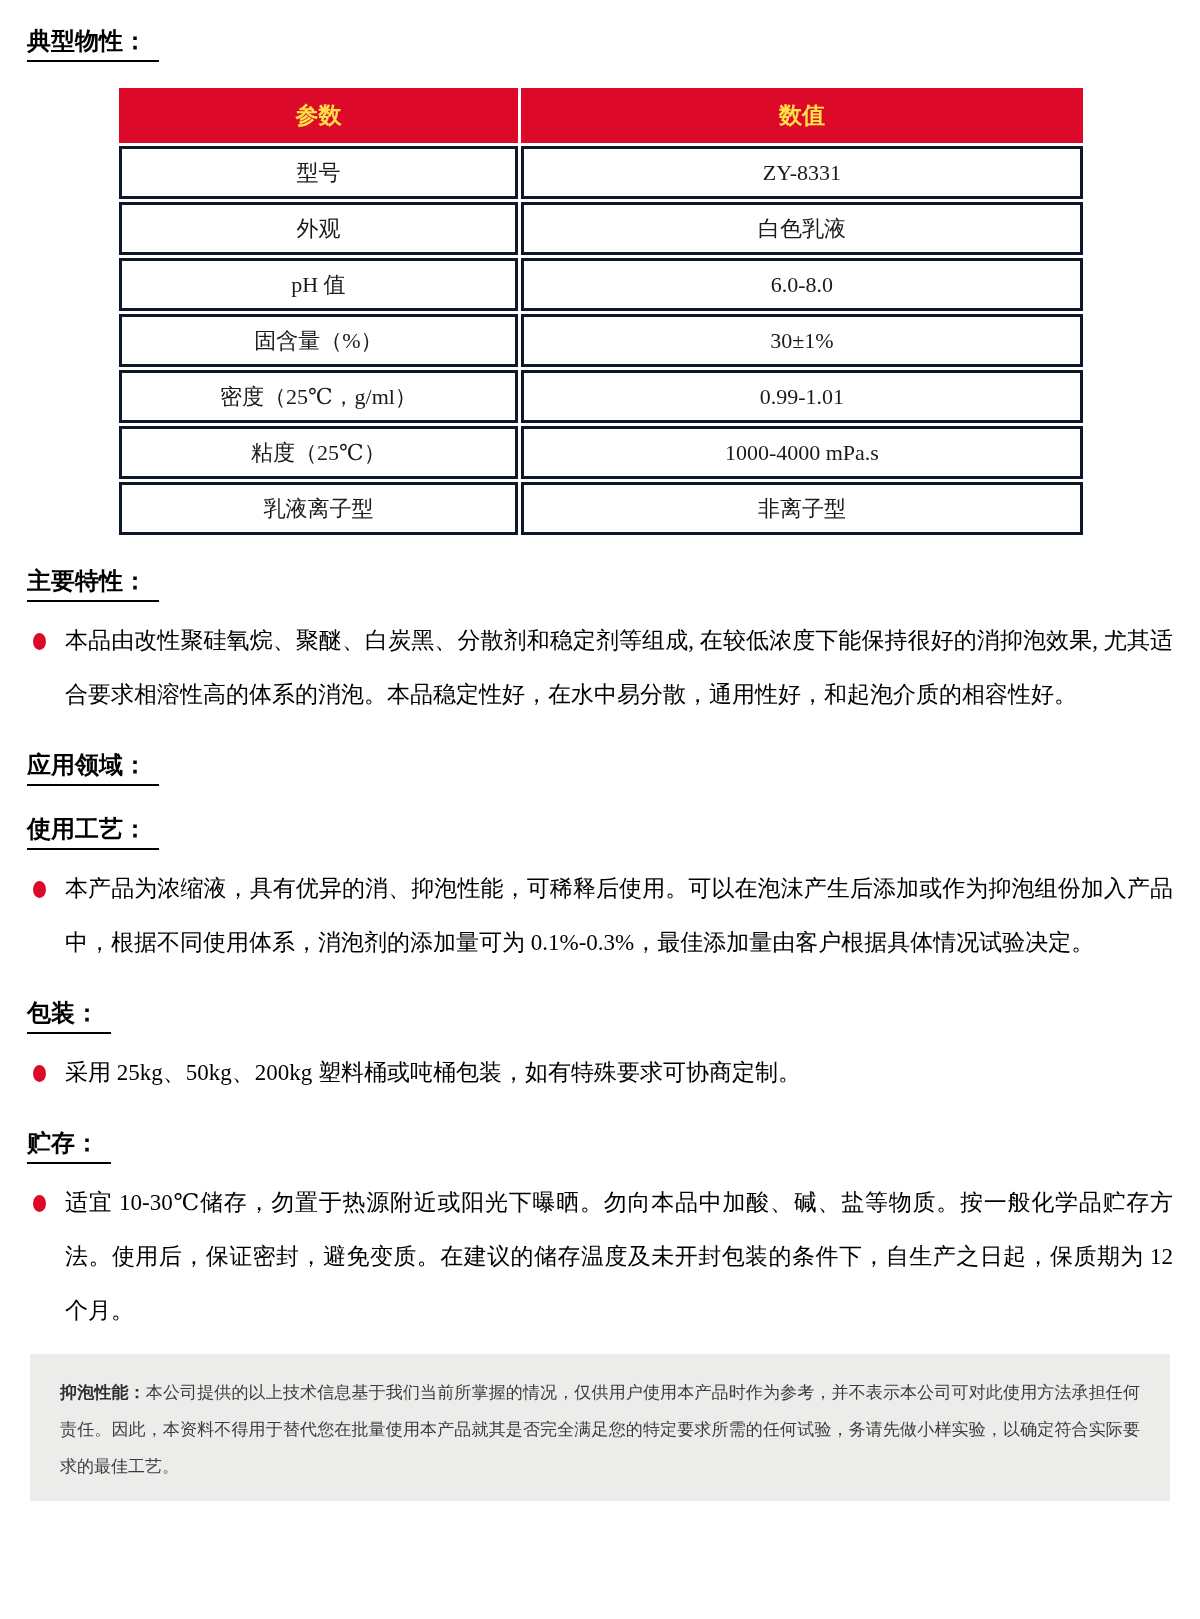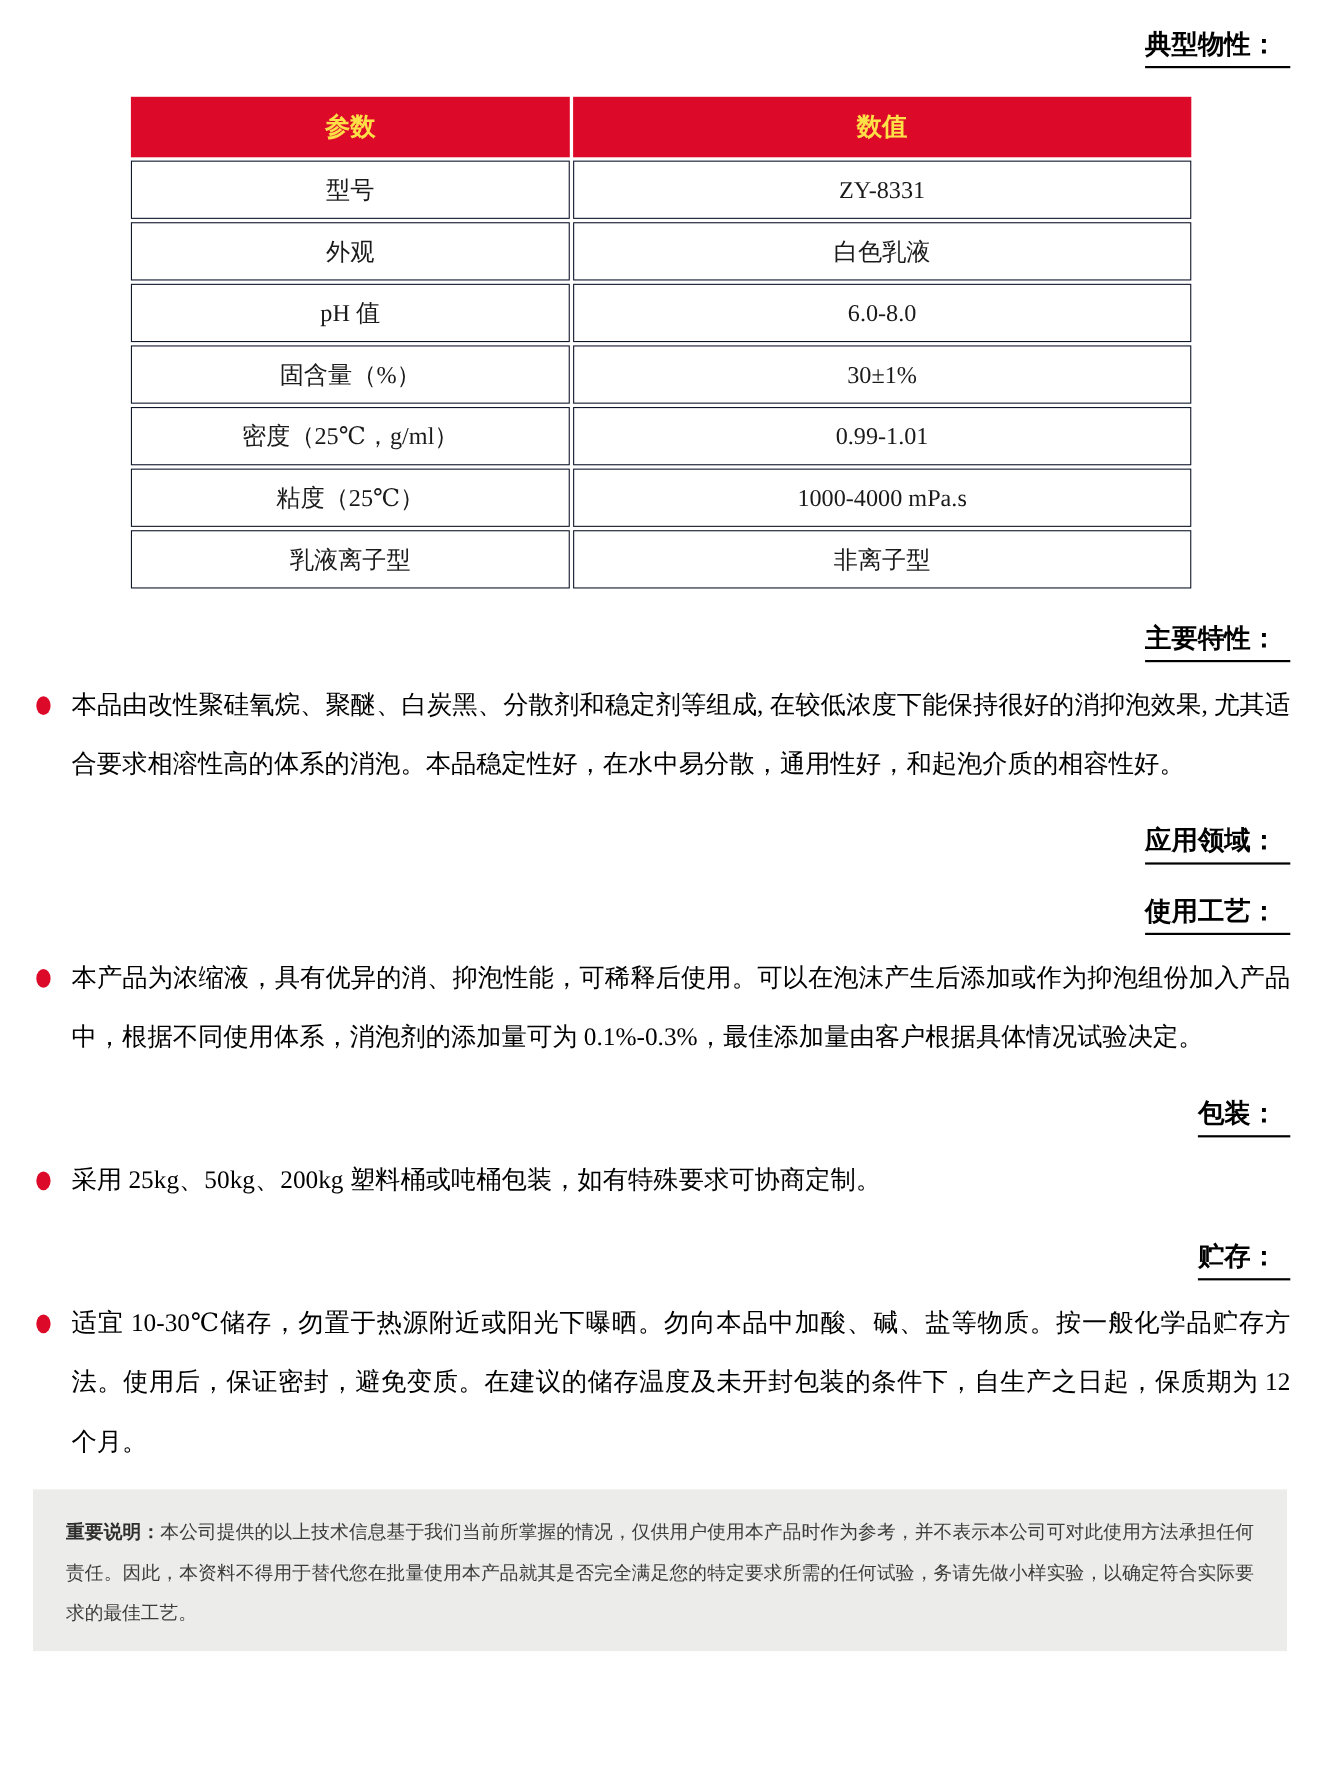--- a/index.html
+++ b/index.html
@@ -24,21 +24,21 @@
     display: inline-block;
   }
   .title-text {
     font-size: 30px;
     font-weight: bold;
     margin-left: 26px;
     letter-spacing: 1px;
   }
 
   
-  .sec-heading { margin-top: 28px; line-height: 1.25; text-align: right; }
+  .sec-heading { margin-top: 28px; line-height: 1.25; }
   .sec-heading.first { margin-top: 0; }
   .sec-heading span {
     font-size: 24px;
     font-weight: bold;
     border-bottom: 2px solid #000;
     padding: 0 12px 4px 0;
     display: inline-block;
   }
 
   
@@ -55,21 +55,21 @@
     background: #DC0A28;
     color: #fde047;
     font-size: 23px;
     font-weight: bold;
     height: 55px;
     text-align: center;
     vertical-align: middle;
   }
   table.props td {
     background: #ffffff;
-    border: 1px solid #0f172a;
+    border: 3px solid #0f172a;
     font-size: 22px;
     height: 53px;
     text-align: center;
     vertical-align: middle;
     color: #1a1a1a;
   }
 
   
   .bullet-row {
     display: flex;
@@ -191,16 +191,16 @@
 
   <div class="sec-heading">
     <span>贮存：</span>
   </div>
   <div class="bullet-row">
     <span class="bullet"></span>
     <p>适宜 10-30℃储存，勿置于热源附近或阳光下曝晒。勿向本品中加酸、碱、盐等物质。按一般化学品贮存方法。使用后，保证密封，避免变质。在建议的储存温度及未开封包装的条件下，自生产之日起，保质期为 12 个月。</p>
   </div>
 
   <div class="notice">
-    <p><span class="lbl">重要说明：</span><span>本公司提供的以上技术信息基于我们当前所掌握的情况，仅供用户使用本产品时作为参考，并不表示本公司可对此使用方法承担任何责任。因此，本资料不得用于替代您在批量使用本产品就其是否完全满足您的特定要求所需的任何试验，务请先做小样实验，以确定符合实际要求的最佳工艺。</span></p>
+    <p><span class="lbl">抑泡性能：</span><span>本公司提供的以上技术信息基于我们当前所掌握的情况，仅供用户使用本产品时作为参考，并不表示本公司可对此使用方法承担任何责任。因此，本资料不得用于替代您在批量使用本产品就其是否完全满足您的特定要求所需的任何试验，务请先做小样实验，以确定符合实际要求的最佳工艺。</span></p>
   </div>
 
 </div>
 
 </body></html>

